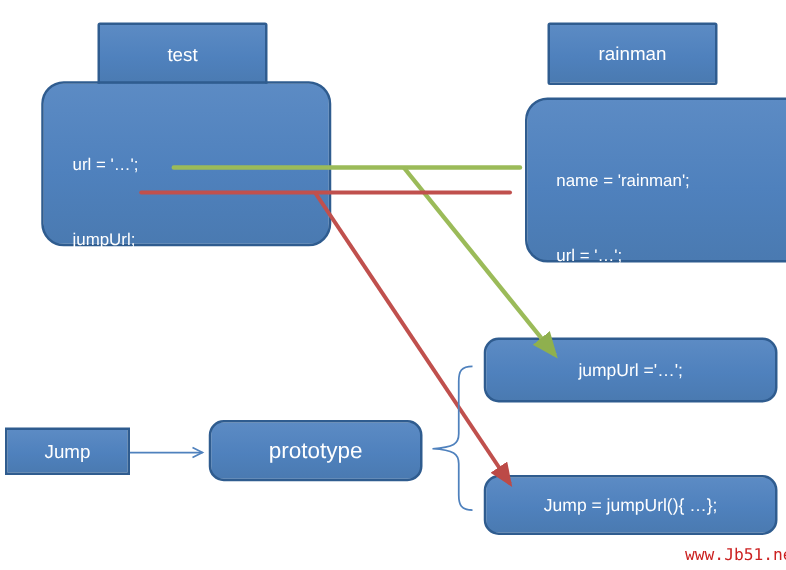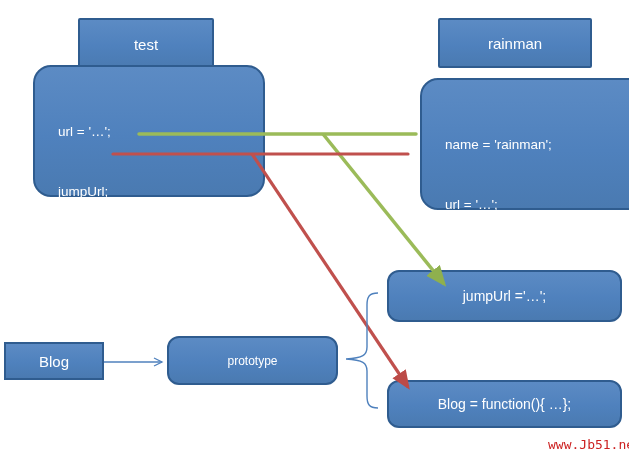--- a/index.html
+++ b/index.html
@@ -8,25 +8,25 @@
     font-family:"Liberation Sans",sans-serif;overflow:hidden;
   }
   .node{
     position:absolute;box-sizing:border-box;
     background:linear-gradient(180deg,#5c8bc4 0%,#4f81bd 55%,#4a7ab1 100%);
     border:2px solid #2f5c8f;color:#fff;
   }
   .tab{z-index:1;border-radius:2px;display:flex;align-items:center;justify-content:center;font-size:15px;}
   .folder-body{z-index:2;border-radius:18px;}
   .code{position:absolute;left:23px;top:15px;font-size:13.5px;line-height:20px;white-space:pre;}
-  .pill{z-index:2;border-radius:12px;display:flex;align-items:center;justify-content:center;font-size:12px;}
+  .pill{z-index:2;border-radius:12px;display:flex;align-items:center;justify-content:center;font-size:18px;}
   .rect{z-index:2;border-radius:0;display:flex;align-items:center;justify-content:center;font-size:15px;}
   .tab-test{left:78px;top:18px;width:136px;height:52px;}
   .body-test{left:33px;top:65px;width:232px;height:132px;}
-  .tab-rainman{left:438px;top:18px;width:154px;height:50px;}
+  .tab-rainman{left:438px;top:18px;width:136px;height:50px;}
   .body-rainman{left:396px;top:78px;width:229px;height:132px;margin-left:24px;}
   .node-jumpurl{left:387px;top:270px;width:235px;height:52px;font-size:14px;text-align:right;}
   .node-jump{left:387px;top:380px;width:235px;height:48px;font-size:14px;}
   .node-blog{left:4px;top:342px;width:100px;height:38px;}
   .node-prototype{left:167px;top:336px;width:171px;height:49px;}
   svg.connectors{position:absolute;left:0;top:0;z-index:5;pointer-events:none;}
   .watermark{position:absolute;z-index:6;pointer-events:none;}
   .wm-cn{left:543px;top:419px;font-size:15px;font-weight:bold;letter-spacing:6px;color:rgba(204,51,68,0.88);}
   .wm-url{left:548px;top:437px;font-size:13px;font-family:"DejaVu Sans Mono",monospace;color:#cc2222;}
 </style>
@@ -55,25 +55,25 @@
       <div class="code-line">url = '…';</div>
       <div class="code-line">jumpUrl;</div>
       <div class="code-line">Jump()</div>
     </div>
   </div>
 
   <div class="node pill node-jumpurl">
     <span>jumpUrl ='…';</span>
   </div>
   <div class="node pill node-jump">
-    <span>Blog = function(){ …};</span>
+    <span>Jump = jumpUrl(){ …};</span>
   </div>
 
   <div class="node rect node-blog">
-    <span>Blog</span>
+    <span>Jump</span>
   </div>
   <div class="node pill node-prototype">
     <span>prototype</span>
   </div>
 
   <svg class="connectors" width="629" height="456" viewBox="0 0 629 456">
     <defs>
       <marker id="ah-green" markerWidth="7" markerHeight="6" refX="5" refY="2.5" orient="auto" markerUnits="strokeWidth">
         <path d="M0,0 L6,2.5 L0,5 Z" fill="#8fb04e"></path>
       </marker>

